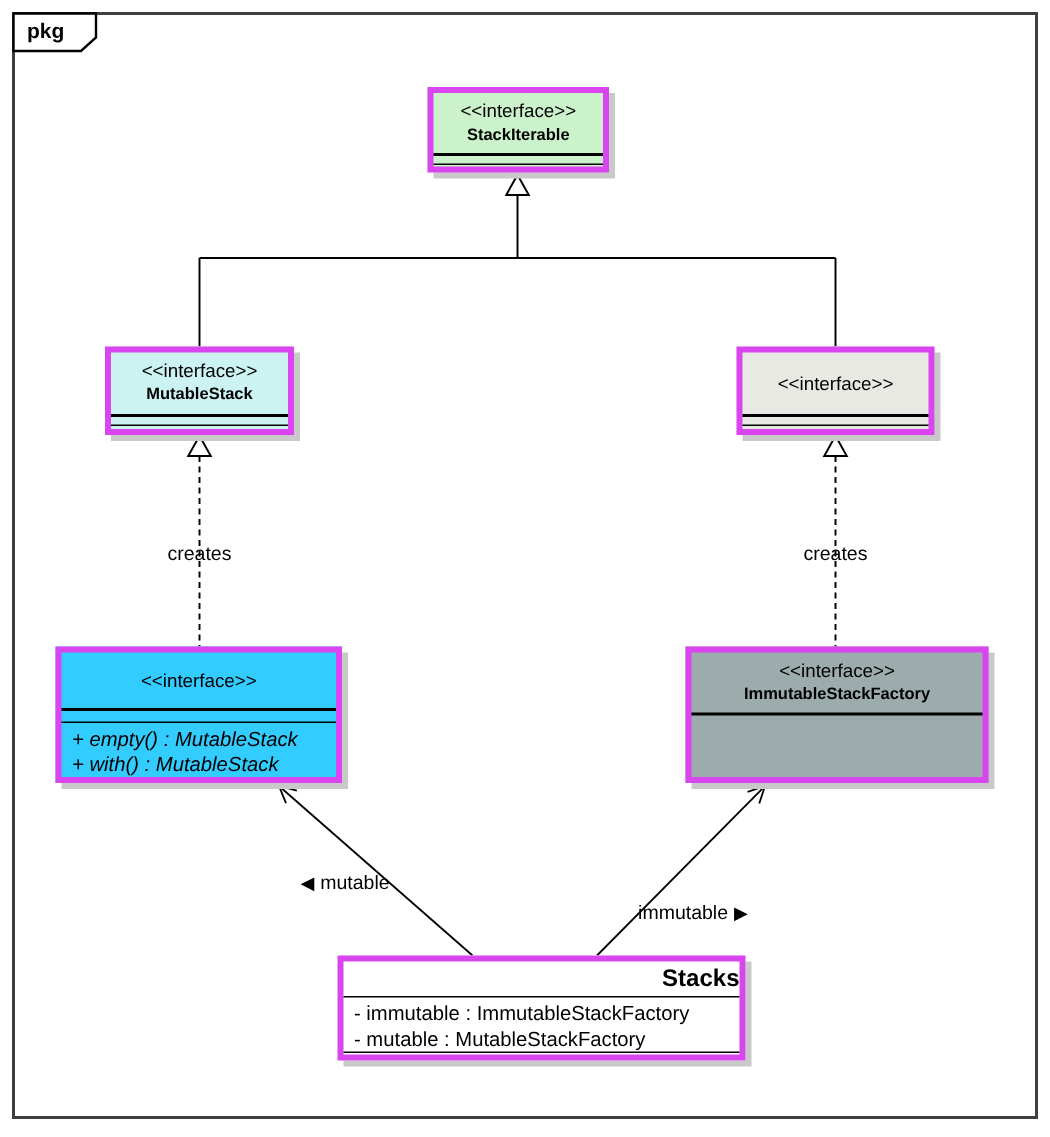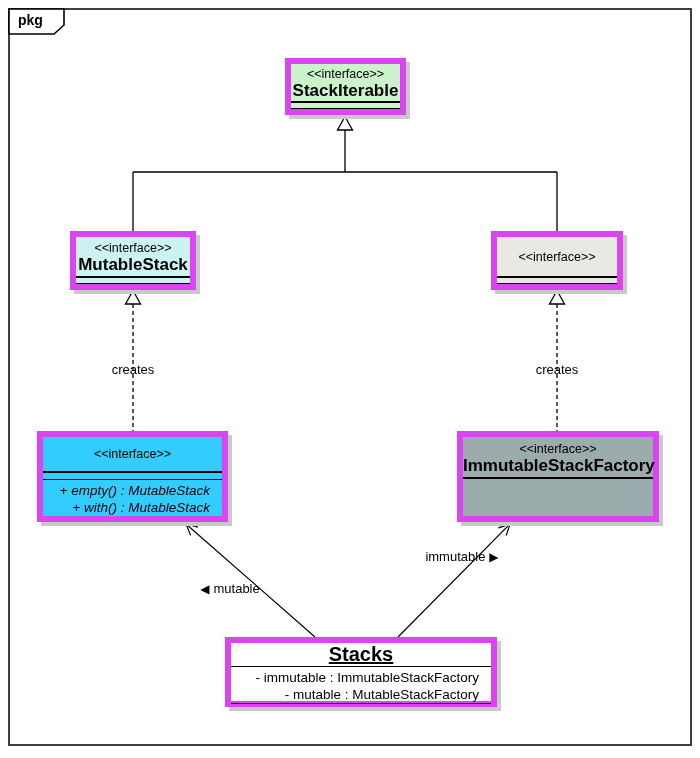--- a/index.html
+++ b/index.html
@@ -11,38 +11,38 @@
     position:absolute;left:8px;top:8px;width:684px;height:738px;
     border:2px solid #3f3f3f;box-sizing:border-box;background:#ffffff;z-index:0;
   }
   .connector-layer{position:absolute;left:0;top:0;width:700px;height:758px;z-index:1;}
   .pkg-label{
     position:absolute;left:18px;top:12px;z-index:2;
     font-weight:bold;font-size:14px;letter-spacing:0px;
   }
   .uml-box{
     position:absolute;z-index:2;box-sizing:border-box;
-    border:6px solid #d946ef;display:flex;flex-direction:column;
+    border:4px solid #d946ef;display:flex;flex-direction:column;
     box-shadow:4px 4px 0 #c9c9c9;
   }
   .uml-title{
     text-align:center;display:flex;flex-direction:column;justify-content:center;
     box-sizing:border-box;
   }
   .stereo{font-size:12.5px;line-height:16px;}
-  .cname{font-size:17px;line-height:17px;font-weight:bold;}
+  .cname{font-size:11px;line-height:17px;font-weight:bold;}
   .thin-row{box-sizing:border-box;border-top:2px solid #000;}
   .thin-row.second{border-top:1px solid #000;}
   .members{
     box-sizing:border-box;border-top:1px solid #000;flex:1;
-    padding:2px 12px 0 7px;font-size:13.5px;line-height:17px;text-align:right;
+    padding:2px 12px 0 7px;font-size:13.5px;line-height:17px;
   }
   .members.italic{font-style:italic;}
   .stacks-title{
-    text-align:center;font-weight:bold;font-size:20px;line-height:23px;box-sizing:border-box;text-decoration:underline;
+    text-align:right;font-weight:bold;font-size:16px;line-height:23px;box-sizing:border-box;
   }
   .edge-label{
     position:absolute;z-index:3;font-size:13px;white-space:nowrap;
     transform:translate(-50%,-50%);
   }
   .edge-label .dir-marker{font-size:12px;}
   .gap{display:inline-block;width:4px;}
 </style>
 </head>
 <body>
@@ -129,17 +129,17 @@
     <div class="thin-row second" style="flex:1;border-top:1px solid #000;"></div>
   </div>
 
   <div class="edge-label" style="left:133px;top:369px;">creates</div>
   <div class="edge-label" style="left:557px;top:369px;">creates</div>
 
   <div class="edge-label" style="left:230px;top:588px;">
     <span class="dir-marker">◀</span><span class="gap"></span><span>mutable</span>
   </div>
 
-  <div class="edge-label" style="left:462px;top:556px;text-align:right;">
+  <div class="edge-label" style="left:462px;top:608px;text-align:right;">
     <span>immutable</span><span class="gap"></span><span class="dir-marker">▶</span>
   </div>
 
 </div>
 
 </body></html>

